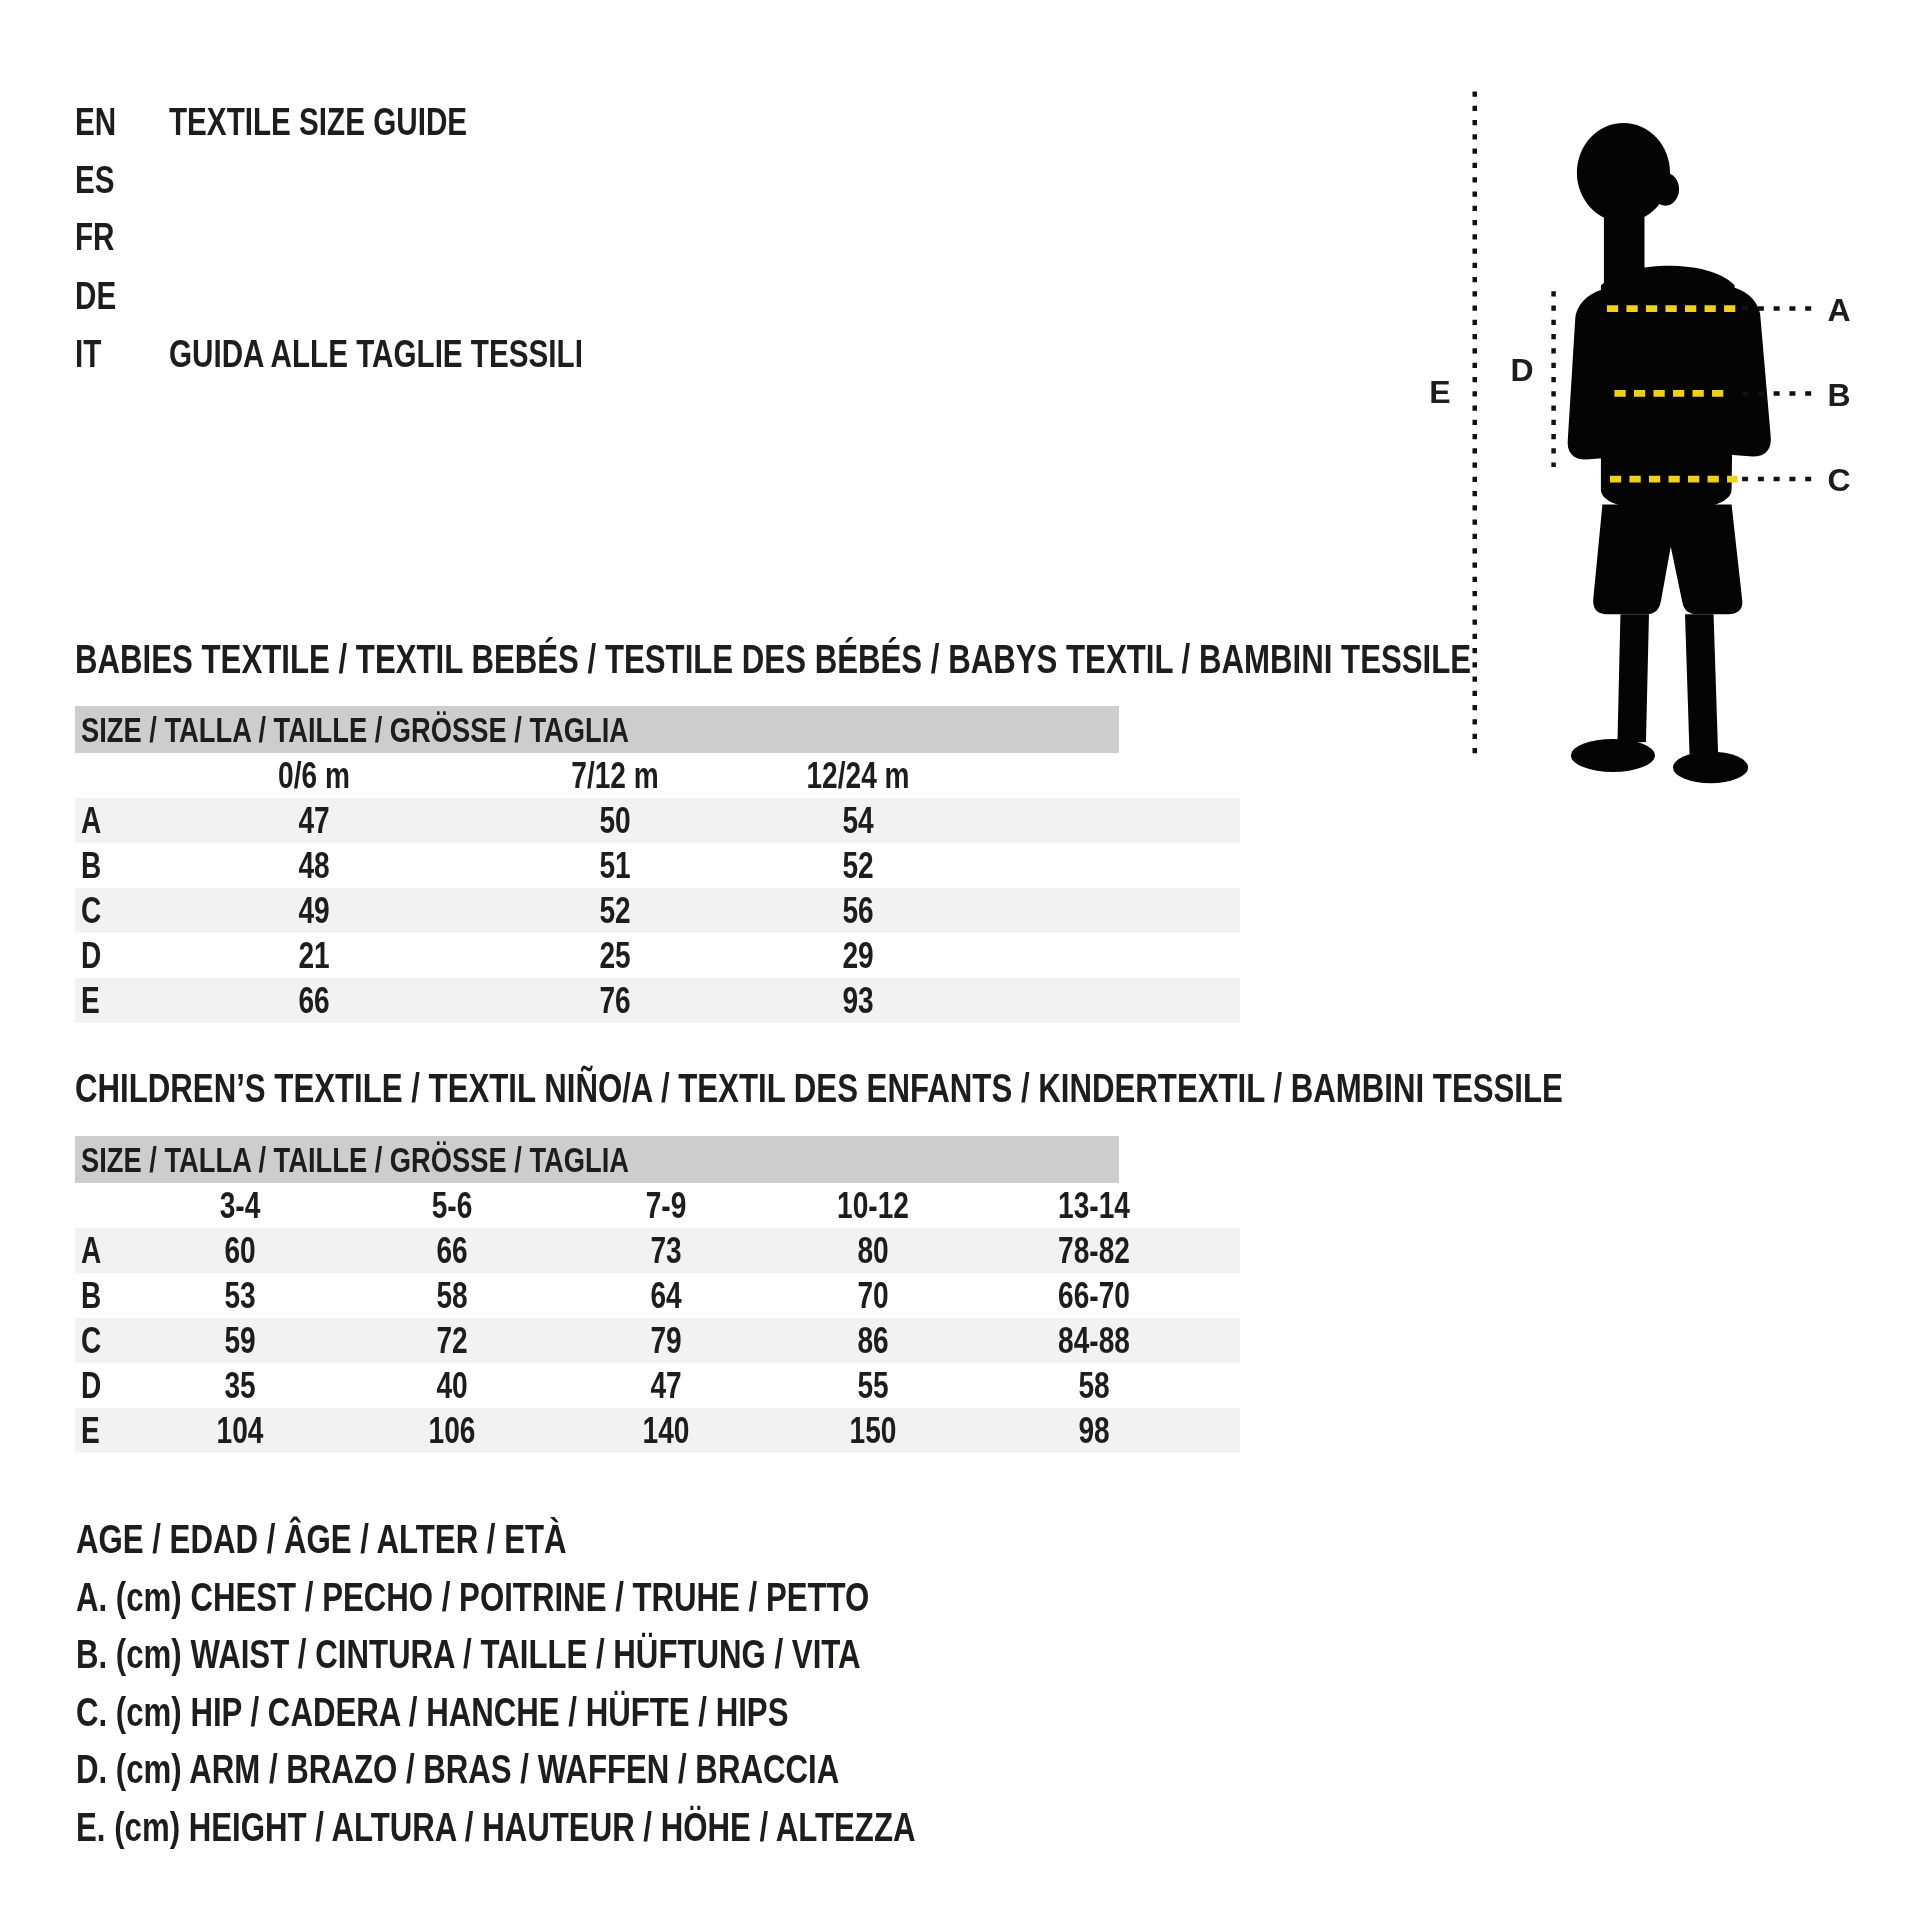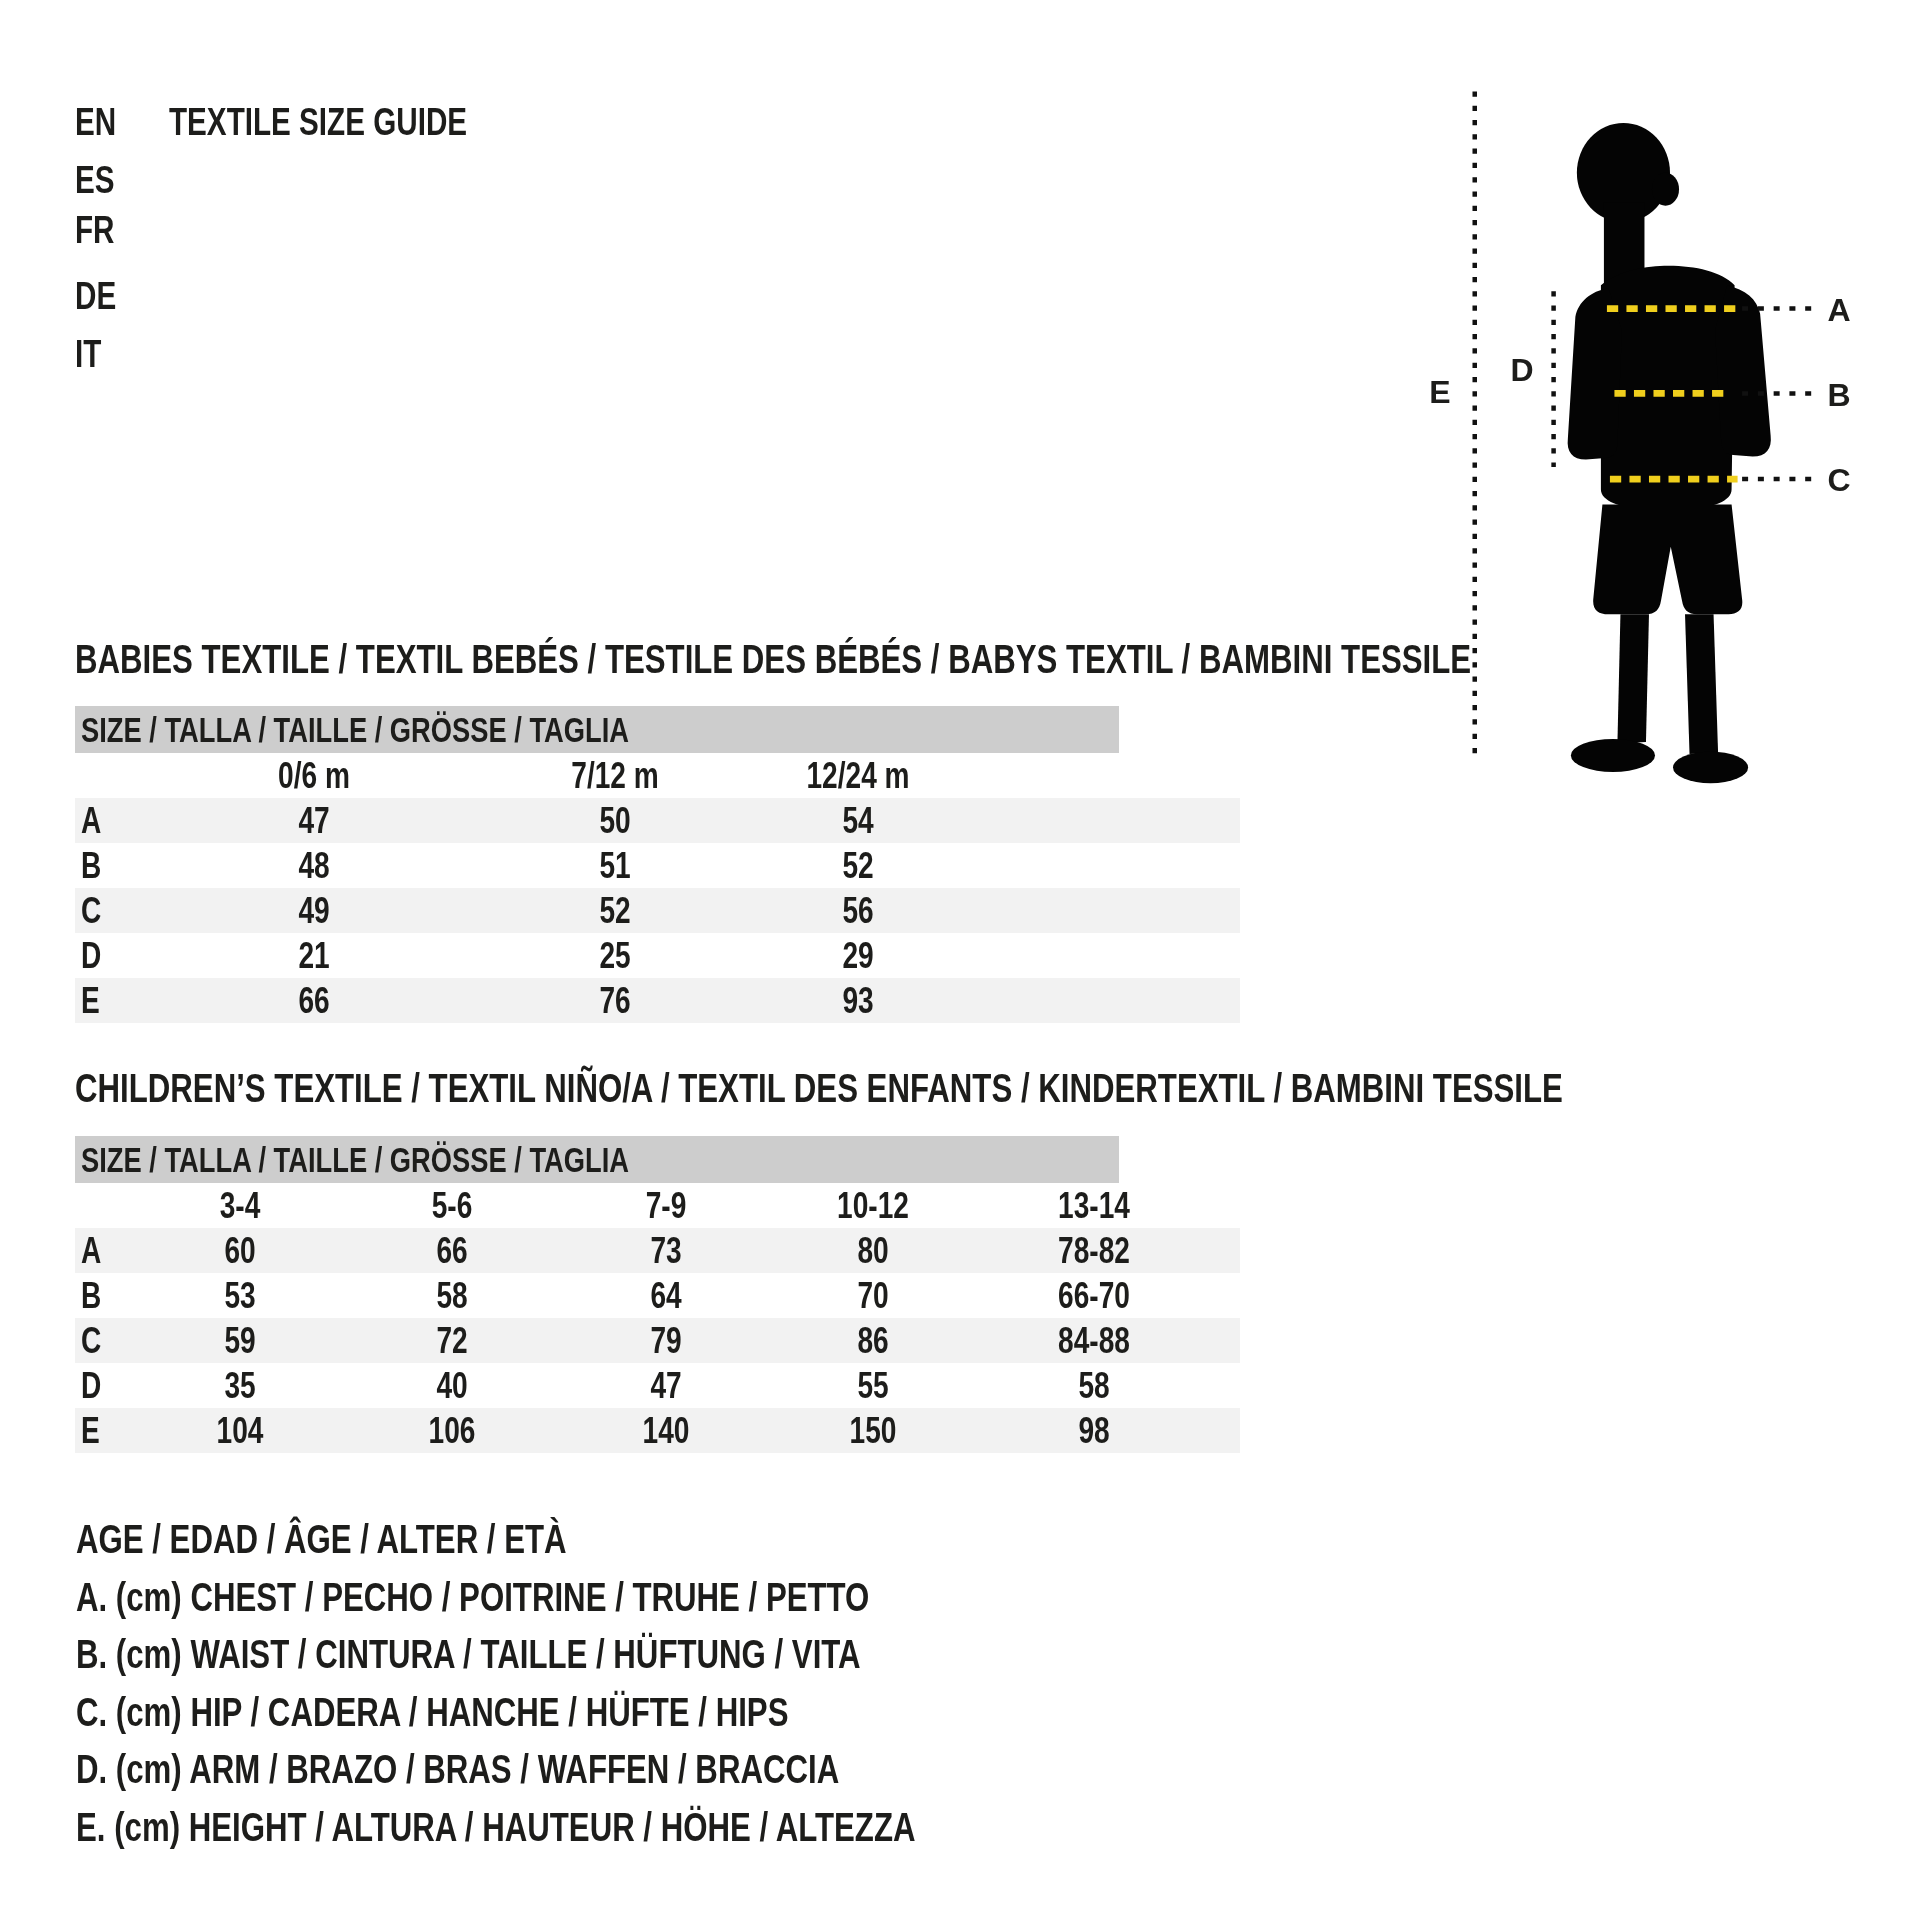--- a/index.html
+++ b/index.html
@@ -32,28 +32,29 @@
 </head>
 <body>
 
 <div class="lang-row" style="top:93px">
   <span class="lang-code"><span class="cx">EN</span></span>
   <span class="lang-title"><span class="cx">TEXTILE SIZE GUIDE</span></span>
 </div>
 <div class="lang-row" style="top:151px">
   <span class="lang-code"><span class="cx">ES</span></span>
 </div>
-<div class="lang-row" style="top:201px">
+<div class="lang-row" style="top:208px">
   <span class="lang-code"><span class="cx">FR</span></span>
 </div>
 <div class="lang-row" style="top:267px">
   <span class="lang-code"><span class="cx">DE</span></span>
 </div>
 <div class="lang-row" style="top:325px">
   <span class="lang-code"><span class="cx">IT</span></span>
+  <span class="lang-title"><span class="cx">GUIDA ALLE TAGLIE TESSILI</span></span>
 </div>
 
 <svg class="fig" viewBox="0 0 680 1000" aria-hidden="true">
 
   <line x1="82" y1="22" x2="82" y2="908" stroke="#111111" stroke-width="6" stroke-dasharray="7 12"></line>
 
   <line x1="187" y1="288" x2="187" y2="522" stroke="#111111" stroke-width="6" stroke-dasharray="7 12"></line>
 
   <g fill="#040404" transform="translate(180,40)">
     <ellipse cx="100" cy="90" rx="62" ry="66"></ellipse>

